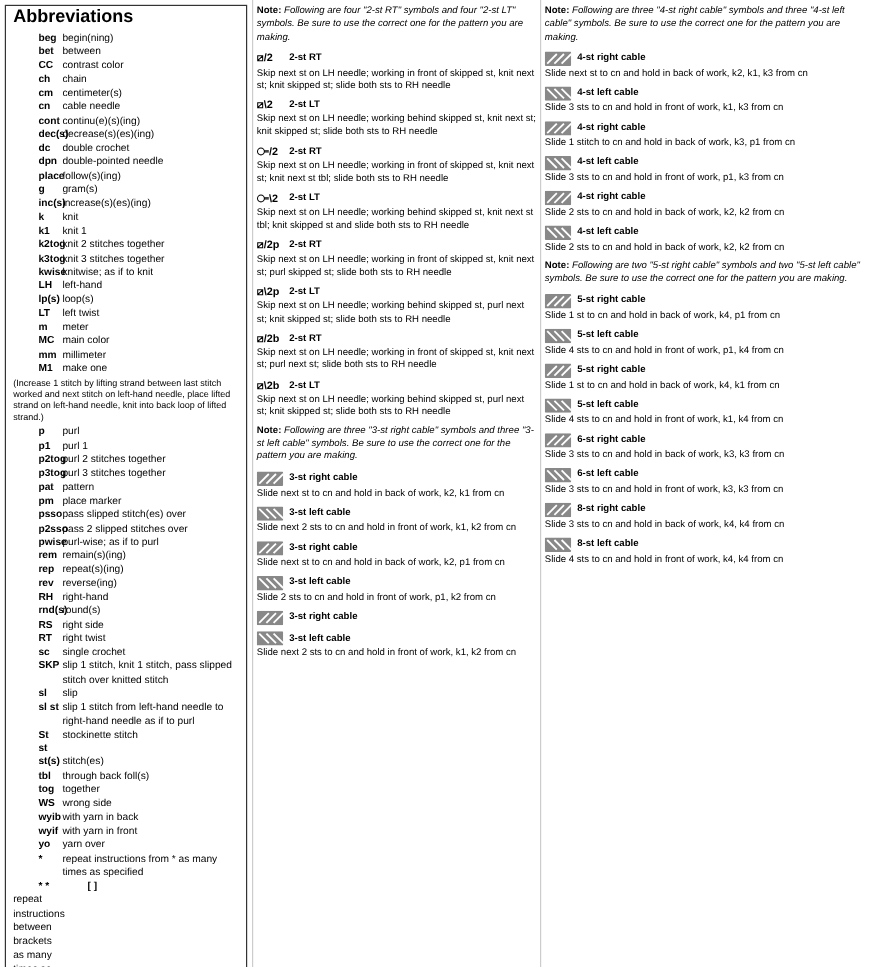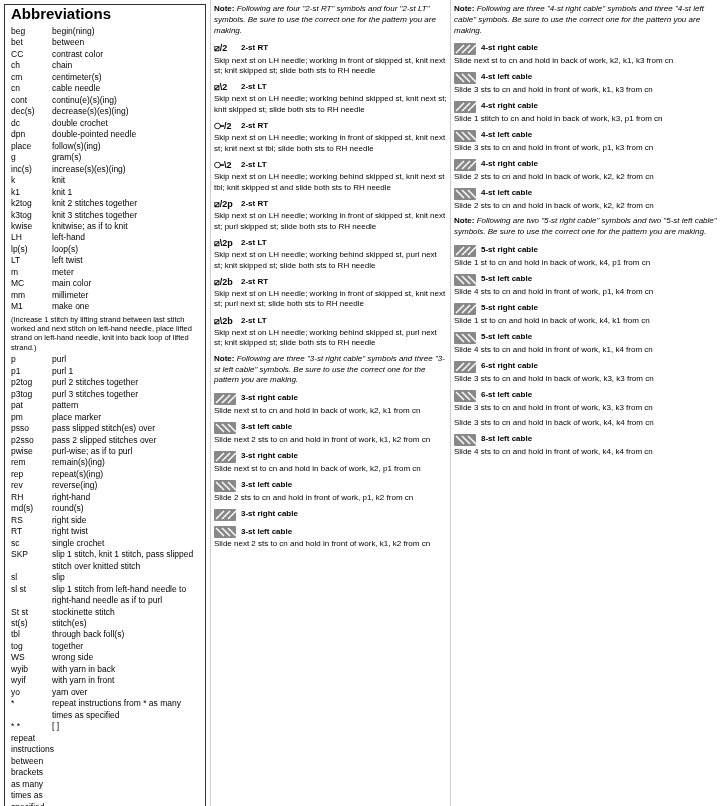--- a/index.html
+++ b/index.html
@@ -32,22 +32,23 @@
       margin-bottom: 4px;
       font-family: Arial, sans-serif;
     }
     .abbrev-grid {
       display: grid;
       grid-template-columns: 38px 1fr;
       gap: 0px 3px;
       line-height: 1.35;
     }
     .abbrev-key {
-      font-weight: normal;
+      font-weight: bold;
       font-size: 8.5px;
+      margin-left: 21px;
     }
     .abbrev-val {
       font-size: 8.5px;
     }
     .abbrev-note {
       font-size: 8px;
       margin: 2px 0;
       line-height: 1.3;
       grid-column: 1 / -1;
     }
@@ -561,20 +562,29 @@
                 <line x1="8" y1="2" x2="16" y2="10" stroke="white" stroke-width="1.5"></line>
                 <line x1="14" y1="2" x2="22" y2="10" stroke="white" stroke-width="1.5"></line>
               </svg></span>
         <span class="cable-name">6-st left cable</span>
       </div>
       <div class="cable-desc">Slide 3 sts to cn and hold in front of work, k3, k3 from cn</div>
     </div>
       </div>
     <div id="right-cables4">
         <div class="cable-entry">
+      <div class="cable-header">
+        <span class="cable-symbol" style="color:#000"><svg width="22" height="12" style="vertical-align:middle">
+                <rect x="0" y="0" width="22" height="12" fill="#888" rx="1"></rect>
+                <line x1="2" y1="10" x2="10" y2="2" stroke="white" stroke-width="1.5"></line>
+                <line x1="8" y1="10" x2="16" y2="2" stroke="white" stroke-width="1.5"></line>
+                <line x1="14" y1="10" x2="22" y2="2" stroke="white" stroke-width="1.5"></line>
+              </svg></span>
+        <span class="cable-name">8-st right cable</span>
+      </div>
       <div class="cable-desc">Slide 3 sts to cn and hold in back of work, k4, k4 from cn</div>
     </div>
         <div class="cable-entry">
       <div class="cable-header">
         <span class="cable-symbol" style="color:#000"><svg width="22" height="12" style="vertical-align:middle">
                 <rect x="0" y="0" width="22" height="12" fill="#888" rx="1"></rect>
                 <line x1="2" y1="2" x2="10" y2="10" stroke="white" stroke-width="1.5"></line>
                 <line x1="8" y1="2" x2="16" y2="10" stroke="white" stroke-width="1.5"></line>
                 <line x1="14" y1="2" x2="22" y2="10" stroke="white" stroke-width="1.5"></line>
               </svg></span>

